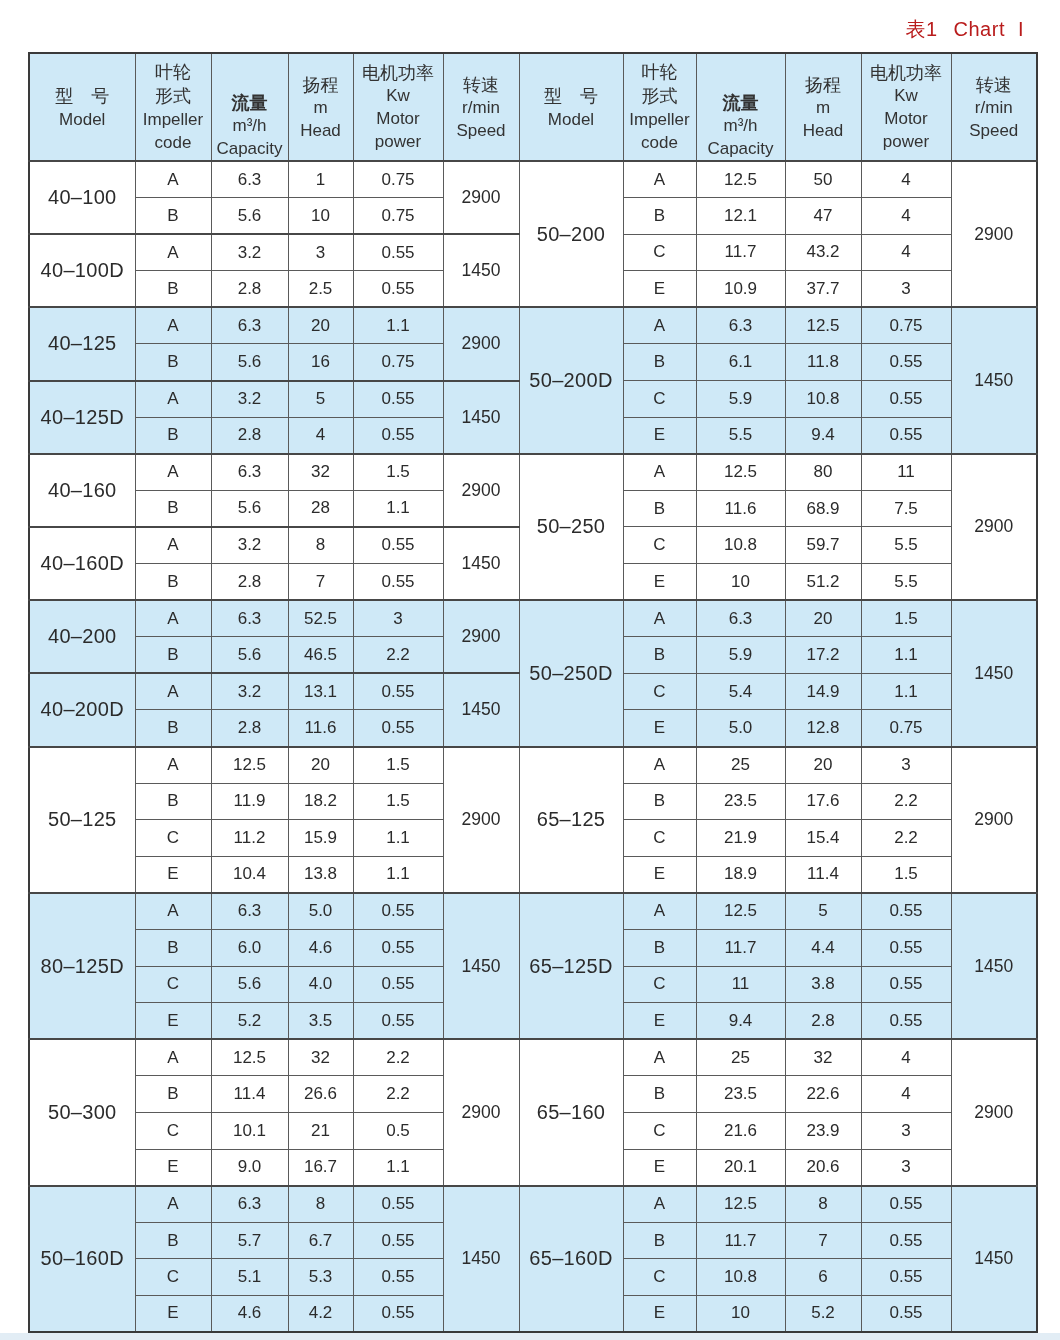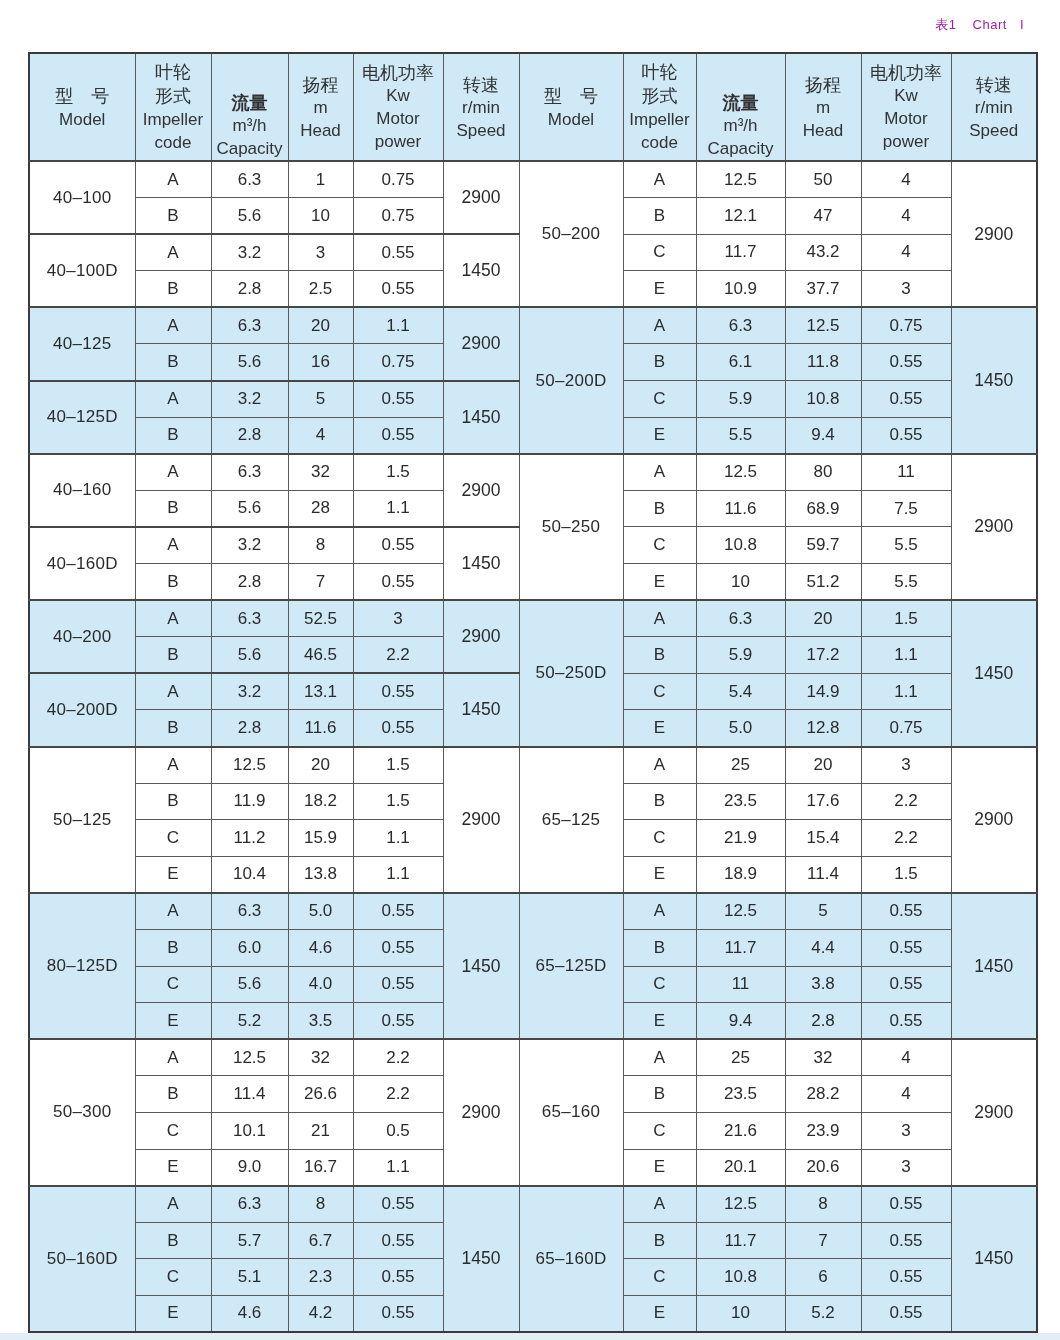--- a/index.html
+++ b/index.html
@@ -11,21 +11,21 @@
     color:#262626;
     overflow:hidden;
   }
   .page-title{
     position:absolute;left:25px;top:0px;margin:0;
     font-size:20px;font-weight:bold;color:#141414;
     letter-spacing:.4px;word-spacing:8px;
   }
   .caption{
     position:absolute;top:16px;right:36px;
-    font-size:13px;color:#a21caf;letter-spacing:.5px;
+    font-size:20px;color:#b91c1c;letter-spacing:.5px;
   }
   .caption .cap-en{margin-left:16px;}
   .caption .cap-num{margin-left:13px;}
   table.perf{
     position:absolute;left:28px;top:52px;
     width:1008px;
     border-collapse:collapse;table-layout:fixed;
     border:2px solid #3a3a3a;
   }
   th,td{
@@ -37,21 +37,21 @@
   thead tr{height:103px;}
   tbody tr{height:36.6px;}
   th{background:#cfe9f7;}
   th .cn{font-size:18px;line-height:24px;color:#333;}
   th .en{font-size:17px;line-height:23px;color:#333;}
   th .unit{font-size:17px;line-height:22px;color:#333;}
   th .b{font-weight:bold;margin-top:37px;}
   td{font-size:17px;color:#2b2b2b;}
   td.sh{background:#cfe9f7;}
   td.gt{border-top:2px solid #474747;}
-  td.model-cell{font-size:17px;letter-spacing:.3px;}
+  td.model-cell{font-size:20px;letter-spacing:.3px;}
   td.speed-cell{font-size:17.5px;margin-top:44px;}
   .bottom-strip{
     position:absolute;left:0;right:0;bottom:0;height:7px;
     background:#e2edf5;
   }
 </style>
 </head>
 <body>
 
 <div class="page">
@@ -429,21 +429,21 @@
           <td class="gt">4</td>
           <td rowspan="4" class="speed-cell gt">2900</td>
         </tr>
         <tr>
           <td class="">B</td>
           <td class="">11.4</td>
           <td class="">26.6</td>
           <td class="">2.2</td>
           <td class="">B</td>
           <td class="">23.5</td>
-          <td class="">28.2</td>
+          <td class="">22.6</td>
           <td class="">4</td>
         </tr>
         <tr>
           <td class="">C</td>
           <td class="">10.1</td>
           <td class="">21</td>
           <td class="">0.5</td>
           <td class="">C</td>
           <td class="">21.6</td>
           <td class="">23.9</td>
@@ -479,21 +479,21 @@
           <td class=" sh">6.7</td>
           <td class=" sh">0.55</td>
           <td class=" sh">B</td>
           <td class=" sh">11.7</td>
           <td class=" sh">7</td>
           <td class=" sh">0.55</td>
         </tr>
         <tr>
           <td class=" sh">C</td>
           <td class=" sh">5.1</td>
-          <td class=" sh">2.3</td>
+          <td class=" sh">5.3</td>
           <td class=" sh">0.55</td>
           <td class=" sh">C</td>
           <td class=" sh">10.8</td>
           <td class=" sh">6</td>
           <td class=" sh">0.55</td>
         </tr>
         <tr>
           <td class=" sh">E</td>
           <td class=" sh">4.6</td>
           <td class=" sh">4.2</td>

